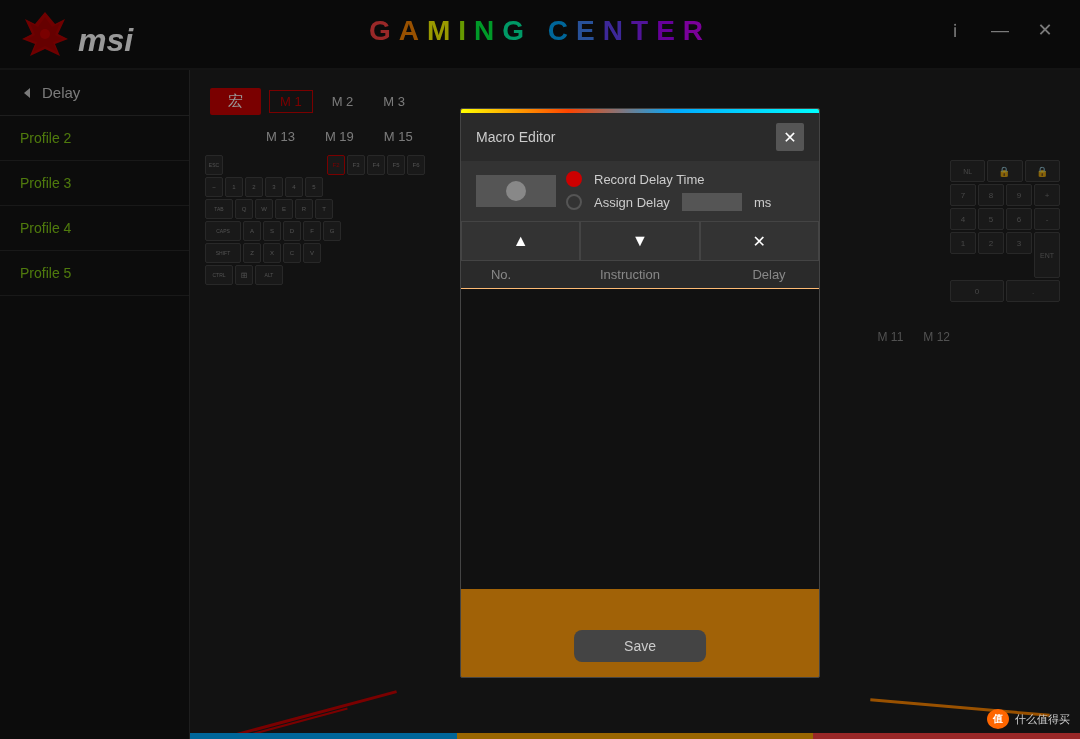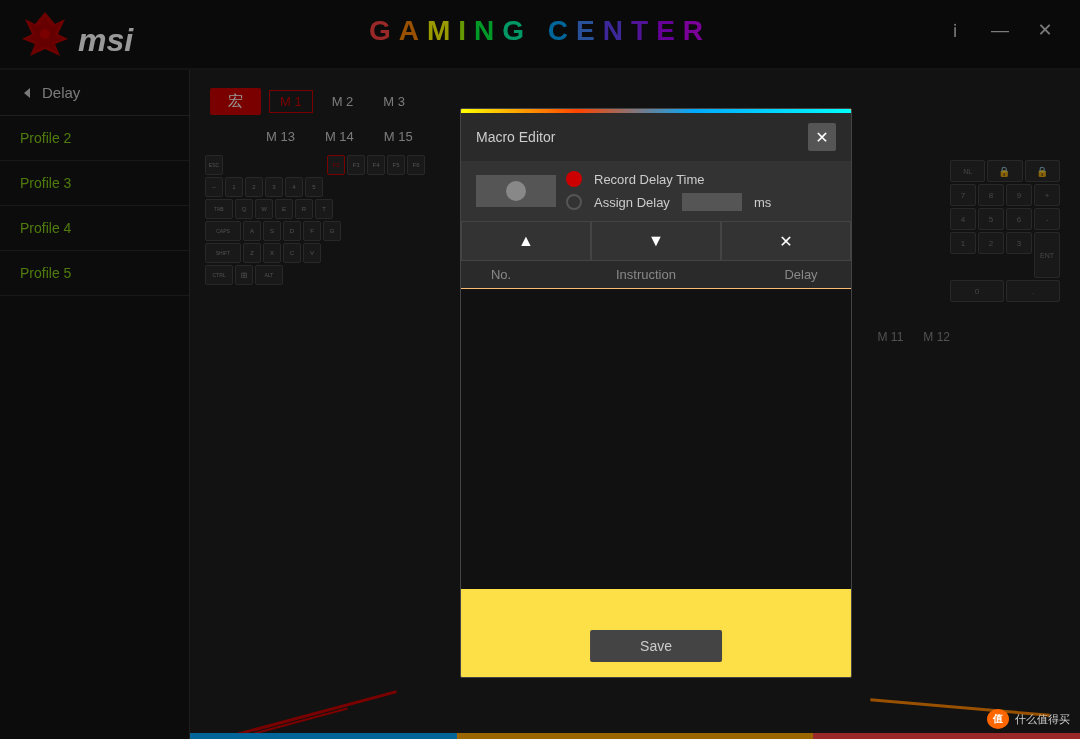--- a/index.html
+++ b/index.html
@@ -232,23 +232,23 @@
       inset: 0;
       background: rgba(0,0,0,0.4);
       z-index: 10;
     }
 
     
     .macro-editor {
       position: absolute;
       top: 108px;
       left: 460px;
-      width: 392px;
+      width: 360px;
       height: 570px;
-      background: #fde047;
+      background: #a16207;
       border: 1px solid #444;
       z-index: 20;
       border-radius: 2px;
     }
 
     
     .modal-top-border {
       height: 4px;
       background: linear-gradient(to right, #ffff00 0%, #ff4400 30%, #00aaff 60%, #00ffff 100%);
       border-radius: 2px 2px 0 0;
@@ -399,21 +399,21 @@
       left: 50%;
       transform: translateX(-50%);
     }
     .save-btn {
       background: #444;
       color: #ccc;
       border: none;
       padding: 8px 50px;
       font-size: 14px;
       cursor: pointer;
-      border-radius: 2px;
+      border-radius: 8px;
     }
 
     
     .keyboard-visual {
       width: 220px;
       height: 220px;
       position: relative;
     }
     .kb-row {
       display: flex;
@@ -542,21 +542,21 @@
 
   <div class="macro-tabs-row">
     <div class="macro-label">宏</div>
     <button class="macro-key-btn active">M 1</button>
     <button class="macro-key-btn">M 2</button>
     <button class="macro-key-btn">M 3</button>
   </div>
 
   <div class="macro-keys-row2">
     <button class="macro-key-btn">M 13</button>
-    <button class="macro-key-btn">M 14</button>
+    <button class="macro-key-btn">M 19</button>
     <button class="macro-key-btn">M 15</button>
   </div>
 
   <div style="position:absolute; top:260px; right:130px; display:flex; gap:20px;">
     <span class="m-key-label">M 11</span>
     <span class="m-key-label">M 12</span>
   </div>
 
   <div class="keyboard-area">
     <div class="keyboard-visual">

